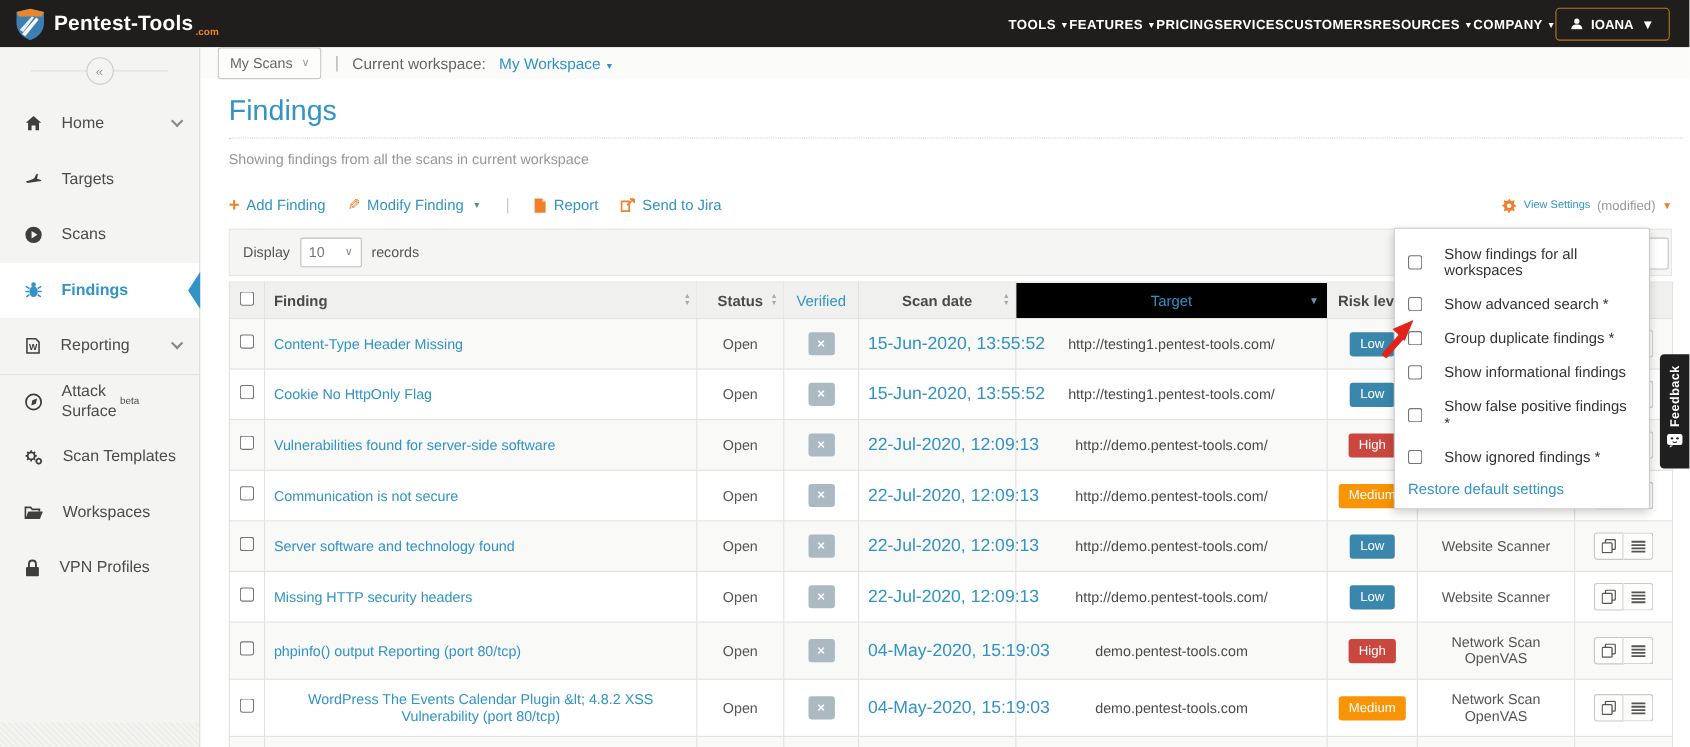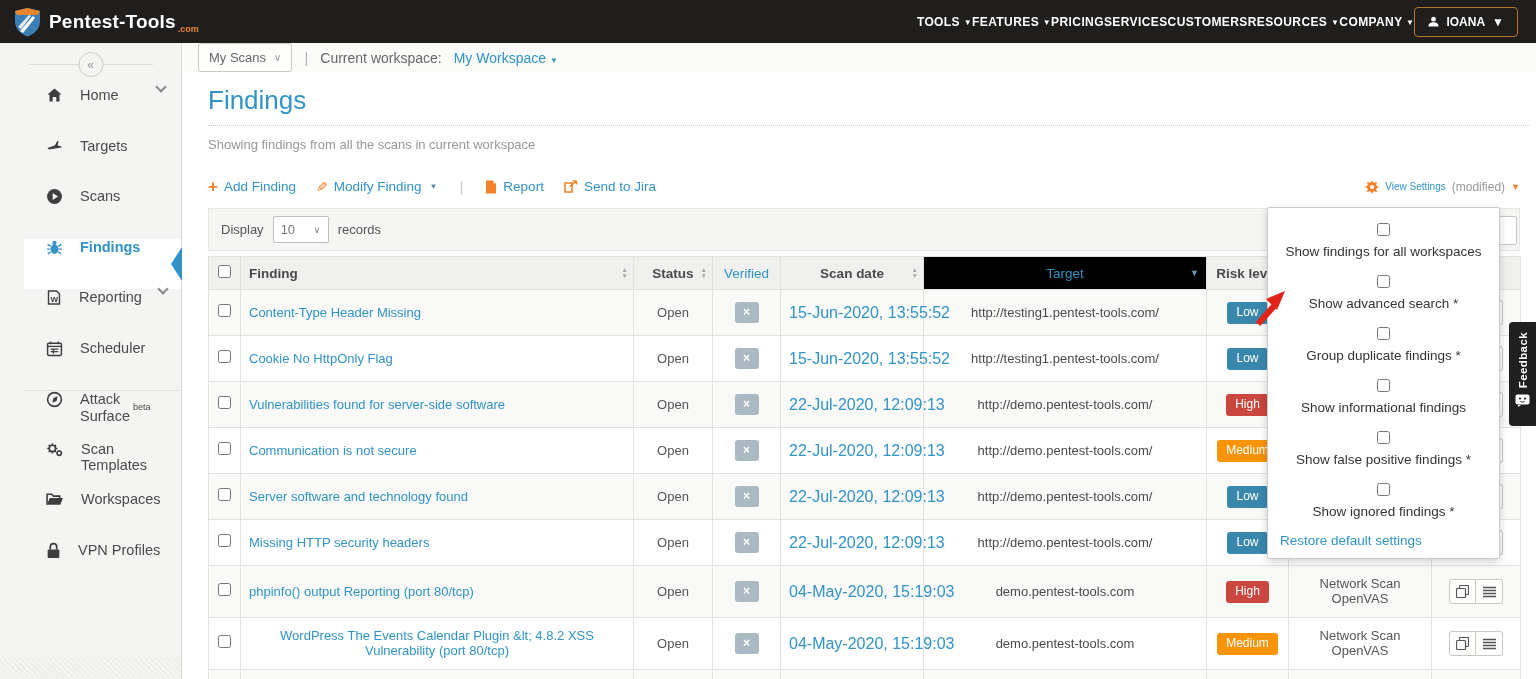--- a/index.html
+++ b/index.html
@@ -17,21 +17,21 @@
   .user-btn { border:1px solid #b5772a; border-radius:4px; color:#fff; font-size:12px; font-weight:bold; padding:7px 13px; display:flex; align-items:center; gap:7px; cursor:pointer; }
   .cdn::after { content:"▼"; }
 
   
   .shell { display:flex; height:636px; }
   .sidebar { width:182px; background:#f4f4f2; border-right:1px solid #dcdcda; flex:none; position:relative; }
   .collapse-row { height:44px; position:relative; }
   .collapse-line { position:absolute; left:28px; right:28px; top:21px; border-top:1px solid #ddddda; }
   .collapse-btn { position:absolute; left:50%; top:9px; transform:translateX(-50%); width:25px; height:25px; border:1px solid #ccc; border-radius:50%; background:#f4f4f2; color:#9a9a9a; font-size:12px; display:flex; align-items:center; justify-content:center; cursor:pointer; }
   .collapse-btn::after { content:"«"; }
-  .side-item { height:50.5px; display:flex; padding:0 16px 0 22px; gap:17px; color:#4b4b4b; font-size:14.5px; cursor:pointer; position:relative;margin-left:24px; }
+  .side-item { height:50.5px; display:flex; align-items:center; padding:0 16px 0 22px; gap:17px; color:#4b4b4b; font-size:14.5px; cursor:pointer; position:relative; }
   .side-item .lbl { flex:1; }
   .side-item.active { background:#fff; color:#3193c6; font-weight:bold; }
   .side-item.active svg { fill:#3193c6; stroke:#3193c6; }
   .side-item svg { fill:#3e3e3e; stroke:#3e3e3e; flex:none; }
   .active-marker { position:absolute; right:-1px; top:50%; transform:translateY(-50%); width:0; height:0; border-top:17px solid transparent; border-bottom:17px solid transparent; border-right:11px solid #3193c6; }
   .side-item.sep-top { border-top:1px solid #e3e3e0; }
   .chev { width:8px; height:8px; border-right:2px solid #8a8a8a; border-bottom:2px solid #8a8a8a; transform:rotate(45deg); margin-top:-4px; flex:none; }
   .beta { font-size:9px; position:relative; top:-5px; margin-left:3px; color:#4b4b4b; font-weight:normal; }
   .side-foot { position:absolute; bottom:0; left:0; right:0; height:22px; background:repeating-linear-gradient(45deg,#eeeeea 0 2px,#f4f4f2 2px 4px); }
 
@@ -89,21 +89,21 @@
   .vbtn::after { content:"×"; }
   .badge { display:inline-block; color:#fff; font-size:12px; padding:2.5px 9px; border-radius:3px; }
   .badge.low { background:#3a87ad; } .badge.medium { background:#f89406; } .badge.high { background:#c9473f; }
   .actions { display:inline-flex; }
   .abtn { width:27px; height:25px; border:1px solid #c8c8c6; background:#fdfdfc; display:inline-flex; align-items:center; justify-content:center; cursor:pointer; }
   .abtn:first-child { border-radius:3px 0 0 3px; } .abtn:last-child { border-radius:0 3px 3px 0; border-left:none; }
   input[type=checkbox] { width:13px; height:13px; accent-color:#fff; }
 
   
   .vs-menu { position:absolute; left:1267px; top:207px; width:233px; background:#fff; border:1px solid #cbcbc9; border-radius:2px; box-shadow:0 3px 9px rgba(0,0,0,.18); z-index:20; padding:7px 0 6px 0; }
-  .vs-item { display:flex; align-items:center; gap:8px; padding:8px 12px; font-size:13.5px; color:#333; cursor:pointer;flex-direction:column; }
+  .vs-item { display:flex; align-items:center; gap:20px; padding:8px 12px; font-size:13.5px; color:#333; cursor:pointer; }
   .vs-item input { flex:none; }
   .vs-restore { color:#3193c6; font-size:13.5px; padding:6px 12px 4px 12px; cursor:pointer; }
 
   
   .anno-arrow { position:absolute; left:1254px; top:288px; z-index:30; }
   .feedback-tab { position:absolute; right:0; top:322px; width:27px; height:104px; background:#1f1f1f; border-radius:4px 0 0 4px; z-index:40; display:flex; flex-direction:column; align-items:center; justify-content:flex-start; padding:10px 0 6px 0; cursor:pointer; }
   .feedback-txt { writing-mode:vertical-rl; transform:rotate(180deg); color:#fff; font-size:11.5px; font-weight:bold; letter-spacing:.4px; }
   .feedback-tab svg { margin-top:6px; }
 </style>
 </head>
@@ -175,27 +175,20 @@
       <span class="lbl">Findings</span>
       <span class="active-marker"></span>
     </div>
     <div class="side-item">
       <svg width="16" height="17" viewBox="0 0 16 16">
           <path d="M2.5 1.5 H10.5 L13.5 4.5 V14.5 H2.5 Z" fill="none" stroke-width="1.4"></path>
           <text x="4.4" y="12" font-size="8" font-weight="bold" stroke="none">W</text>
         </svg>
       <span class="lbl">Reporting</span>
       <span class="chev"></span>
-    </div>
-    <div class="side-item">
-      <svg width="17" height="17" viewBox="0 0 16 16">
-          <rect x="1.5" y="3" width="13" height="11.5" rx="1" fill="none" stroke-width="1.4"></rect>
-          <path d="M1.5 6 H14.5 M4.5 1.5 V4 M11.5 1.5 V4 M4.5 8.5 H11.5 M4.5 11 H11.5 M7 8.5 V13" fill="none" stroke-width="1.2"></path>
-        </svg>
-      <span class="lbl"><span></span><span>Scheduler</span></span>
     </div>
     <div class="side-item sep-top">
       <svg width="17" height="17" viewBox="0 0 16 16">
           <circle cx="8" cy="8" r="6.5" fill="none" stroke-width="1.5"></circle>
           <polygon points="6,11 7,6.5 11,5 10,9.5" stroke-width="0"></polygon>
         </svg>
       <span class="lbl"><span>Attack Surface</span><sup class="beta">beta</sup></span>
     </div>
     <div class="side-item">
       <svg width="18" height="17" viewBox="0 0 17 16">

